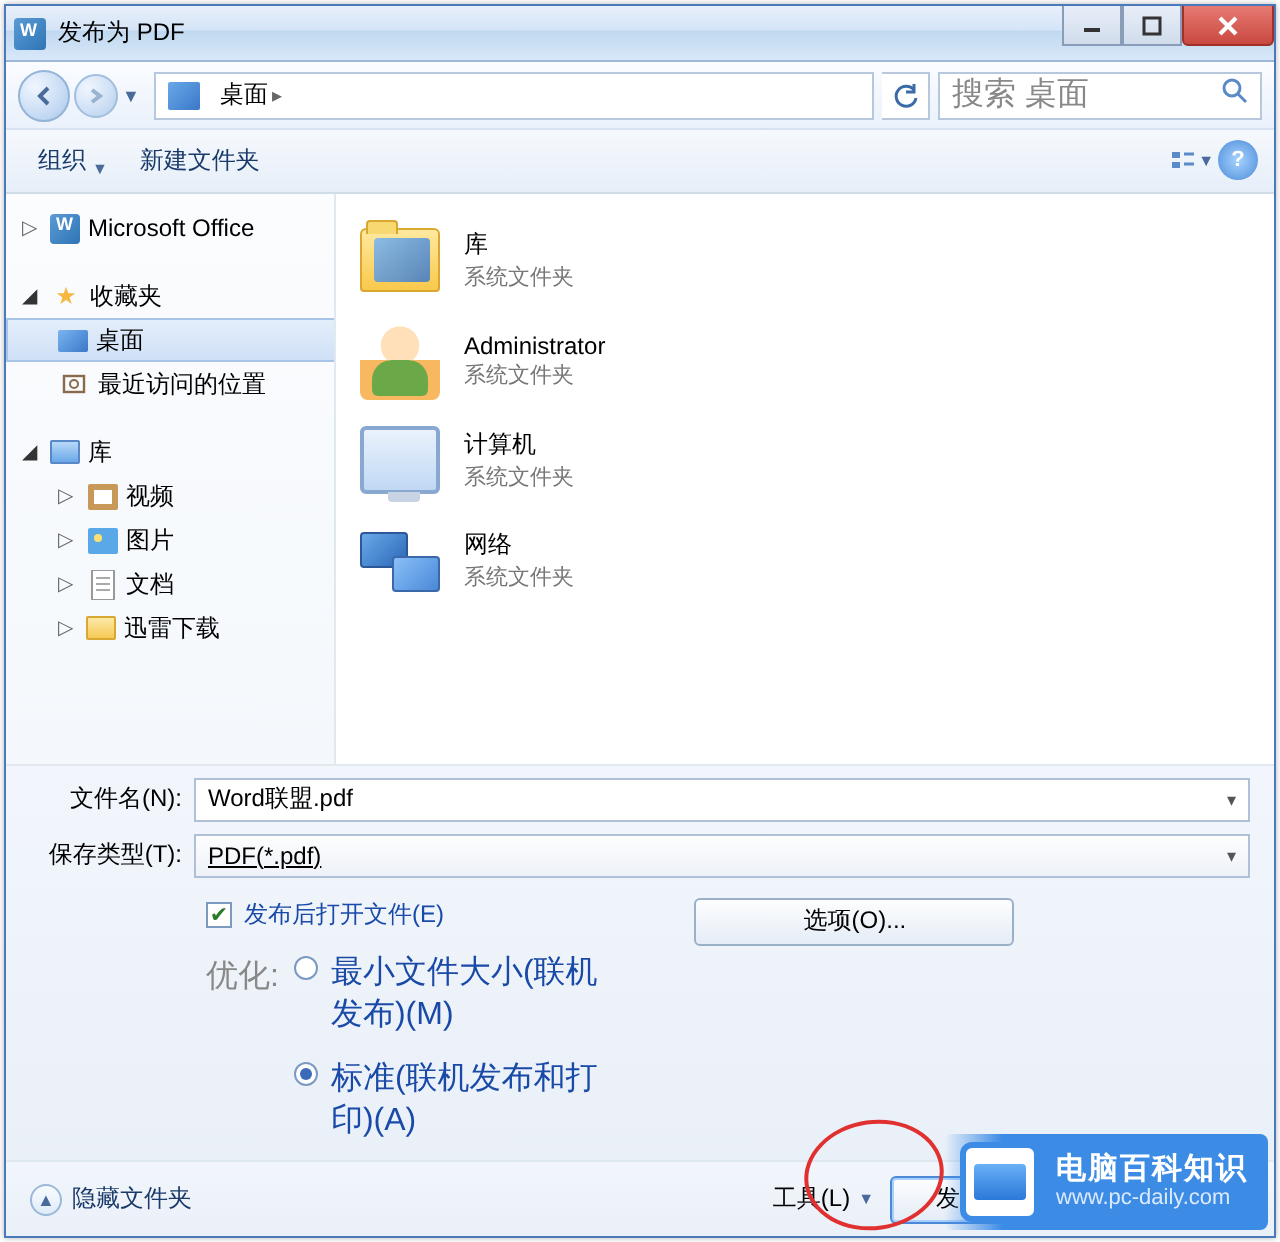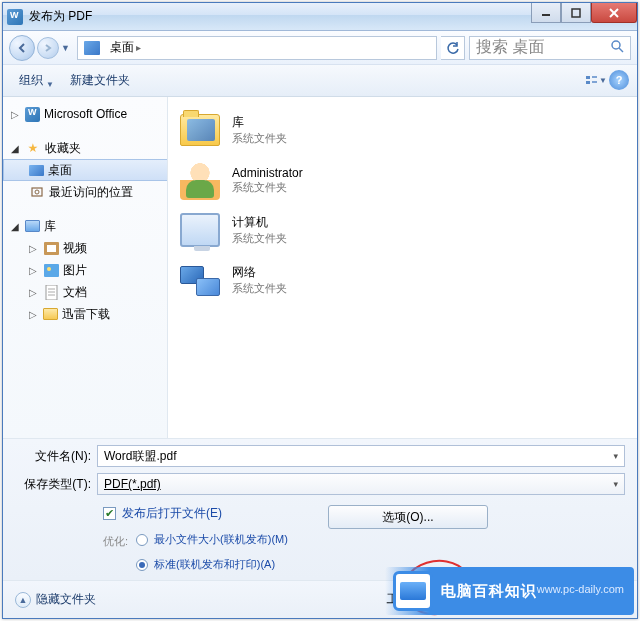--- a/index.html
+++ b/index.html
@@ -69,39 +69,39 @@
 .folder-open::before{content:""; position:absolute; left:3px; top:4px; width:20px; height:24px; background:#fff; border:1px solid #ccc; transform:skewX(6deg);}
 .bottom-panel { border-top:1px solid #e0e8f0; background: linear-gradient(to bottom,#f2f6fc,#eaf0f8); padding: 6px 12px 8px 12px; display:flex; flex-direction:column; gap:6px; }
 .form-row { display:flex; align-items:center; gap:6px; }
 .form-label { width: 76px; text-align:right; font-size:12px; color:#000; }
 .form-input, .form-select { flex:1; height:22px; border:1px solid #b0c0d8; background:#fff; font-size:12px; padding:0 6px; display:flex; align-items:center; position:relative; }
 .form-select { background:linear-gradient(to bottom,#fdfdfe,#eef2f8);text-decoration:underline; }
 .dd-arrow { position:absolute; right:6px; color:#555; font-size:9px; }
 .options-row { display:flex; align-items:flex-start; padding-left: 88px; gap: 40px; margin-top:4px; }
 .chk-line { display:flex; align-items:center; gap:6px; font-size:12px; color:#1a4aa8; }
 .chk { width:13px; height:13px; border:1px solid #7a9ac0; background:#fff; display:flex; align-items:center; justify-content:center; color:#2a7a2a; font-size:11px; }
-.optimize-block { padding-left: 88px; font-size:11px; display:flex; gap:8px; align-items:flex-start; margin-top:2px;}
+.optimize-block { padding-left: 88px; font-size:16px; display:flex; gap:8px; align-items:flex-start; margin-top:2px;}
 .opt-label { color:#888; padding-top:2px; }
 .radio-group { display:flex; flex-direction:column; gap:10px; }
 .radio-line { display:flex; align-items:flex-start; gap:6px; color:#1a4aa8; max-width:160px; line-height:1.35; }
 .radio { width:12px; height:12px; border-radius:50%; border:1px solid #7a9ac0; background:#fff; flex-shrink:0; margin-top:2px; display:flex; align-items:center; justify-content:center;}
 .radio.checked::after{content:""; width:6px; height:6px; border-radius:50%; background:#3a6ab8;}
 .options-btn { width:160px; height:24px; border:1px solid #9ab0c8; background:linear-gradient(to bottom,#fdfdfe,#e4ecf6); font-size:12px; display:flex; align-items:center; justify-content:center; border-radius:3px; }
 .footer { height:38px; border-top:1px solid #e0e8f0; background:linear-gradient(to bottom,#f2f6fc,#eaf0f8); display:flex; align-items:center; padding:0 12px; }
 .hide-folders { display:flex; align-items:center; gap:5px; font-size:12px; color:#1a3a6a; }
 .hide-arrow { width:16px; height:16px; border-radius:50%; border:1px solid #9ab8d8; display:flex; align-items:center; justify-content:center; font-size:9px; color:#4a6a9a; background:linear-gradient(to bottom,#f8fbff,#e0ecf8);}
 .footer-right { margin-left:auto; display:flex; align-items:center; gap:8px;}
 .tools-link { font-size:12px; color:#000; display:flex; align-items:center; gap:4px;}
 .main-btn { width:86px; height:24px; border:1px solid #8aa8cc; background:linear-gradient(to bottom,#fdfdfe,#e4ecf6); border-radius:3px; font-size:12px; display:flex; align-items:center; justify-content:center;}
 .main-btn.primary { border:1px solid #4a88d8; box-shadow:0 0 0 1px #a8d0ff inset; }
 .red-circle { position:absolute; width:70px; height:55px; border:2px solid #e03030; border-radius:50%; right:168px; bottom:6px; pointer-events:none; transform:rotate(-8deg);}
 .watermark { position:absolute; right:6px; bottom:6px; display:flex; align-items:center; gap:8px; background:linear-gradient(to right, rgba(60,140,230,0) 0%, #3c8ce6 18%, #3c8ce6 100%); padding:4px 10px 4px 36px; border-radius:4px; }
 .wm-icon { width:40px; height:40px; background:#fff; border:3px solid #3c8ce6; border-radius:6px; display:flex; align-items:center; justify-content:center; position:relative; margin-left:-28px;}
 .wm-icon .scr { width:26px; height:18px; background:linear-gradient(to bottom,#6ab0f8,#2a78d8); border-radius:2px; }
-.wm-text { display:flex; flex-direction:row; line-height:1.1;}
+.wm-text { display:flex; flex-direction:column; line-height:1.1;}
 .wm-title { color:#fff; font-size:15px; font-weight:bold; letter-spacing:1px;}
 .wm-url { color:#dceaff; font-size:11px; }
 </style>
 </head>
 <body>
 
 <div class="window">
 
   <div class="titlebar">
     <div class="titlebar-icon"></div>

